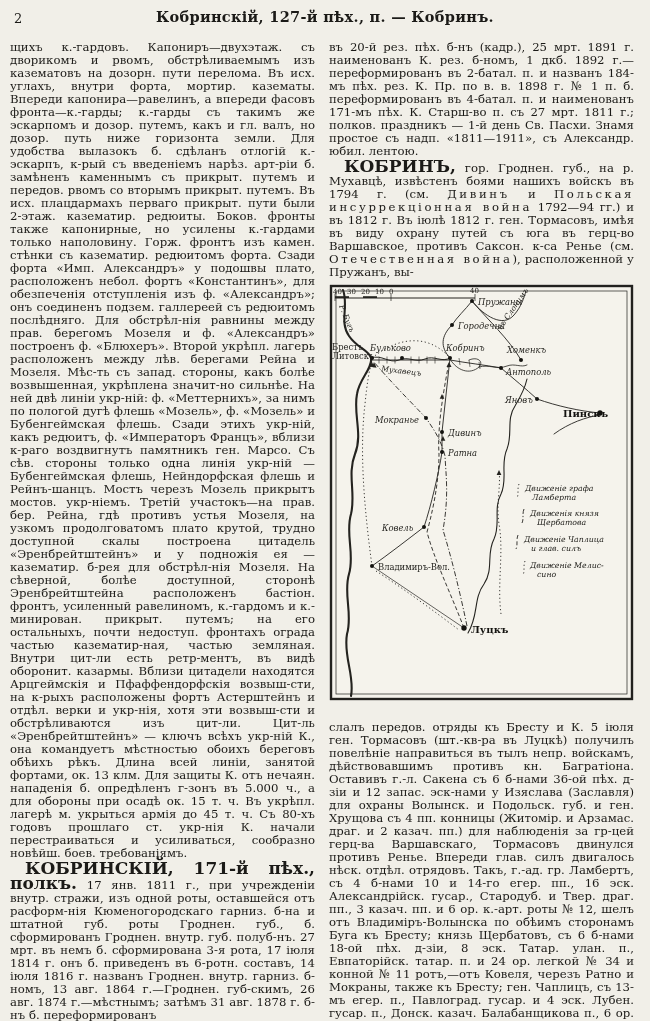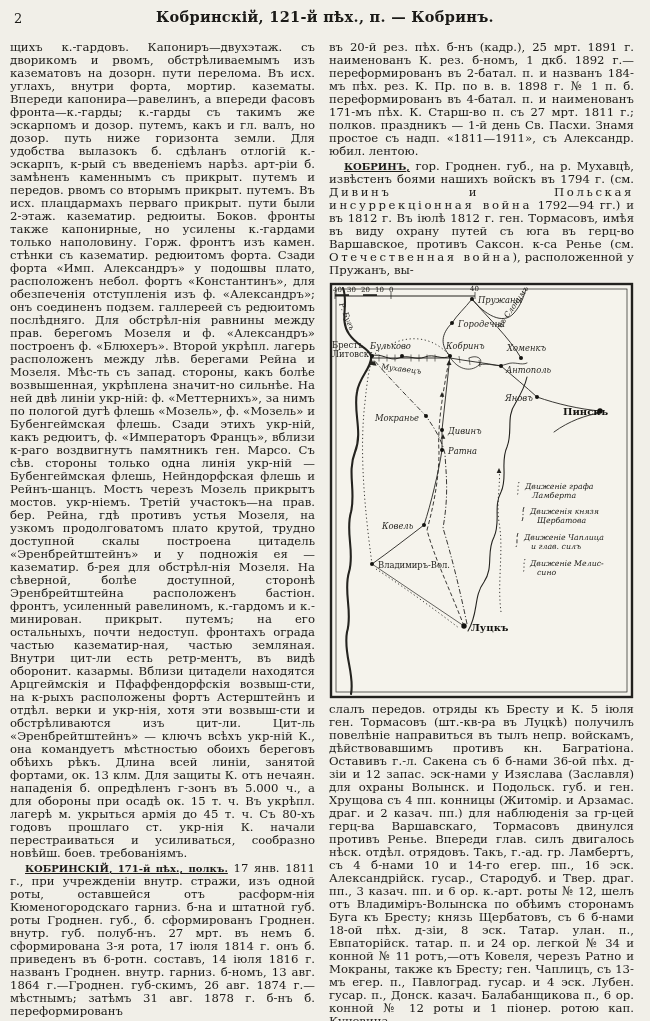--- a/index.html
+++ b/index.html
@@ -13,24 +13,24 @@
   .page{padding:6px 10px 0 10px;}
   .header{position:relative;height:24px;margin-top:2px;}
   .pagenum{position:absolute;left:4px;top:3px;font-size:13px;}
   .title{text-align:center;font-weight:700;font-size:14.5px;letter-spacing:.3px;}
   .cols{display:flex;gap:14px;margin-top:9px;}
   .col{width:305px;font-size:11.7px;line-height:13px;text-align:justify;}
   .col p{margin:0 0 0 0;}
   .col p + p{margin-top:2px;}
   .indent{text-indent:15px;}
   .bd{font-weight:700;}
-  .lead{font-weight:700;font-size:10px;text-decoration:underline;}
+  .lead{font-weight:700;font-size:17px;}
   .it{}
   .sp{letter-spacing:2.6px;}
-  .map-wrap{margin:5px 0 4px 0;}
+  .map-wrap{margin:5px 0 20px 0;}
   svg{display:block;}
   .mapbg{fill:#f5f3ec;}
   .frame{fill:none;stroke:#22211e;}
   .river{fill:none;stroke:#24231f;stroke-linecap:round;}
   .road{fill:none;stroke:#24231f;stroke-width:.9;}
   .road2{fill:none;stroke:#24231f;stroke-width:.7;}
   .dots{fill:none;stroke:#24231f;stroke-width:.9;stroke-dasharray:1.2 2.6;}
   .dash{fill:none;stroke:#24231f;stroke-width:.9;stroke-dasharray:4 2.4;}
   .dashdot{fill:none;stroke:#24231f;stroke-width:.9;stroke-dasharray:5 2 1.2 2;}
   .rail{stroke:#24231f;stroke-width:.6;}
@@ -41,21 +41,21 @@
   .leg{font-family:"DejaVu Serif",serif;font-style:italic;font-size:7.8px;fill:#24231f;}
   .scl{font-family:"DejaVu Serif",serif;font-size:7px;fill:#24231f;}
 </style>
 </head>
 <body>
 
 <div class="page">
 
   <div class="header">
     <span class="pagenum">2</span>
-    <div class="title">Кобринскій, 121-й пѣх., п. — Кобринъ.</div>
+    <div class="title">Кобринскій, 127-й пѣх., п. — Кобринъ.</div>
   </div>
 
   <div class="cols">
 
     <div class="col">
       <p><span>щихъ к.-гардовъ. Капониръ—двухэтаж. съ дворикомъ и рвомъ, обстрѣливаемымъ изъ казематовъ на дозорн. пути перелома. Въ исх. углахъ, внутри форта, мортир. казематы. Впереди капонира—равелинъ, а впереди фасовъ фронта—к.-гарды; к.-гарды съ такимъ же эскарпомъ и дозор. путемъ, какъ и гл. валъ, но дозор. путь ниже горизонта земли. Для удобства вылазокъ б. сдѣланъ отлогій к.-эскарпъ, к-рый съ введеніемъ нарѣз. арт-ріи б. замѣненъ каменнымъ съ прикрыт. путемъ и передов. рвомъ со вторымъ прикрыт. путемъ. Въ исх. плацдармахъ перваго прикрыт. пути были 2-этаж. казематир. редюиты. Боков. фронты также капонирные, но усилены к.-гардами только наполовину. Горж. фронтъ изъ камен. стѣнки съ казематир. редюитомъ форта. Сзади форта «Имп. Александръ» у подошвы плато, расположенъ небол. фортъ «Константинъ», для обезпеченія отступленія изъ ф. «Александръ»; онъ соединенъ подзем. галлереей съ редюитомъ послѣдняго. Для обстрѣл-нія равнины между прав. берегомъ Мозеля и ф. «Александръ» построенъ ф. «Блюхеръ». Второй укрѣпл. лагерь расположенъ между лѣв. берегами Рейна и Мозеля. Мѣс-ть съ запад. стороны, какъ болѣе возвышенная, укрѣплена значит-но сильнѣе. На ней двѣ линіи укр-ній: ф. «Меттернихъ», за нимъ по пологой дугѣ флешь «Мозель», ф. «Мозель» и Бубенгеймская флешь. Сзади этихъ укр-ній, какъ редюитъ, ф. «Императоръ Францъ», вблизи к-раго воздвигнутъ памятникъ ген. Марсо. Съ сѣв. стороны только одна линія укр-ній — Бубенгеймская флешь, Нейндорфская флешь и Рейнъ-шанцъ. Мостъ черезъ Мозель прикрытъ мостов. укр-ніемъ. Третій участокъ—на прав. бер. Рейна, гдѣ противъ устья Мозеля, на узкомъ продолговатомъ плато крутой, трудно доступной скалы построена цитадель «Эренбрейтштейнъ» и у подножія ея — казематир. б-рея для обстрѣл-нія Мозеля. На сѣверной, болѣе доступной, сторонѣ Эренбрейтштейна расположенъ бастіон. фронтъ, усиленный равелиномъ, к.-гардомъ и к.-минирован. прикрыт. путемъ; на его остальныхъ, почти недоступ. фронтахъ ограда частью казематир-ная, частью земляная. Внутри цит-ли есть ретр-ментъ, въ видѣ оборонит. казармы. Вблизи цитадели находятся Арцгеймскія и Пфаффендорфскія возвыш-сти, на к-рыхъ расположены фортъ Астерштейнъ и отдѣл. верки и укр-нія, хотя эти возвыш-сти и обстрѣливаются изъ цит-ли. Цит-ль «Эренбрейтштейнъ» — ключъ всѣхъ укр-ній К., она командуетъ мѣстностью обоихъ береговъ обѣихъ рѣкъ. Длина всей линіи, занятой фортами, ок. 13 клм. Для защиты К. отъ нечаян. нападенія б. опредѣленъ г-зонъ въ 5.000 ч., а для обороны при осадѣ ок. 15 т. ч. Въ укрѣпл. лагерѣ м. укрыться армія до 45 т. ч. Съ 80-хъ годовъ прошлаго ст. укр-нія К. начали перестраиваться и усиливаться, сообразно новѣйш. боев. требованіямъ.</span></p>
       <p class="indent"><span class="bd lead">КОБРИНСКІЙ, 171-й пѣх., полкъ.</span><span> 17 янв. 1811 г., при учрежденіи внутр. стражи, изъ одной роты, оставшейся отъ расформ-нія Кюменогородскаго гарниз. б-на и штатной губ. роты Гроднен. губ., б. сформированъ Гроднен. внутр. губ. полуб-нъ. 27 мрт. въ немъ б. сформирована 3-я рота, 17 іюля 1814 г. онъ б. приведенъ въ 6-ротн. составъ, 14 іюля 1816 г. названъ Гроднен. внутр. гарниз. б-номъ, 13 авг. 1864 г.—Гроднен. губ-скимъ, 26 авг. 1874 г.—мѣстнымъ; затѣмъ 31 авг. 1878 г. б-нъ б. переформированъ</span></p>
     </div>
 
     <div class="col">

